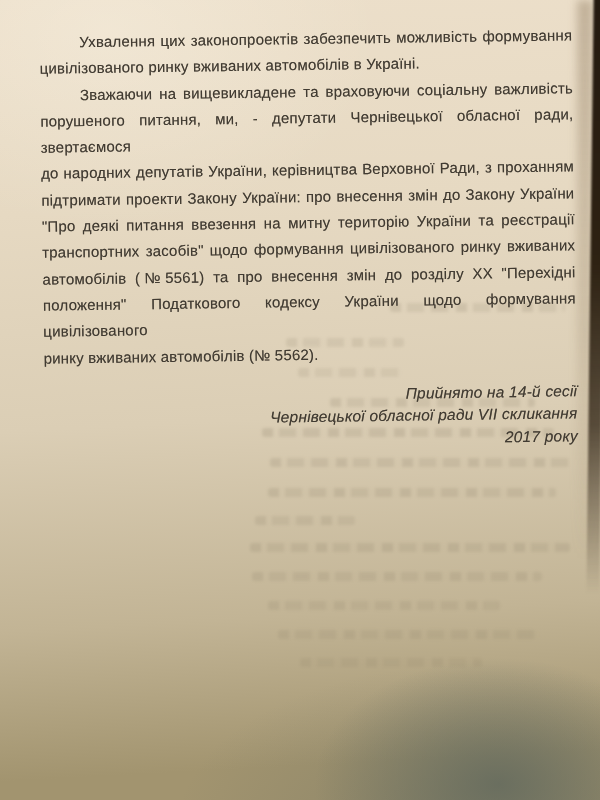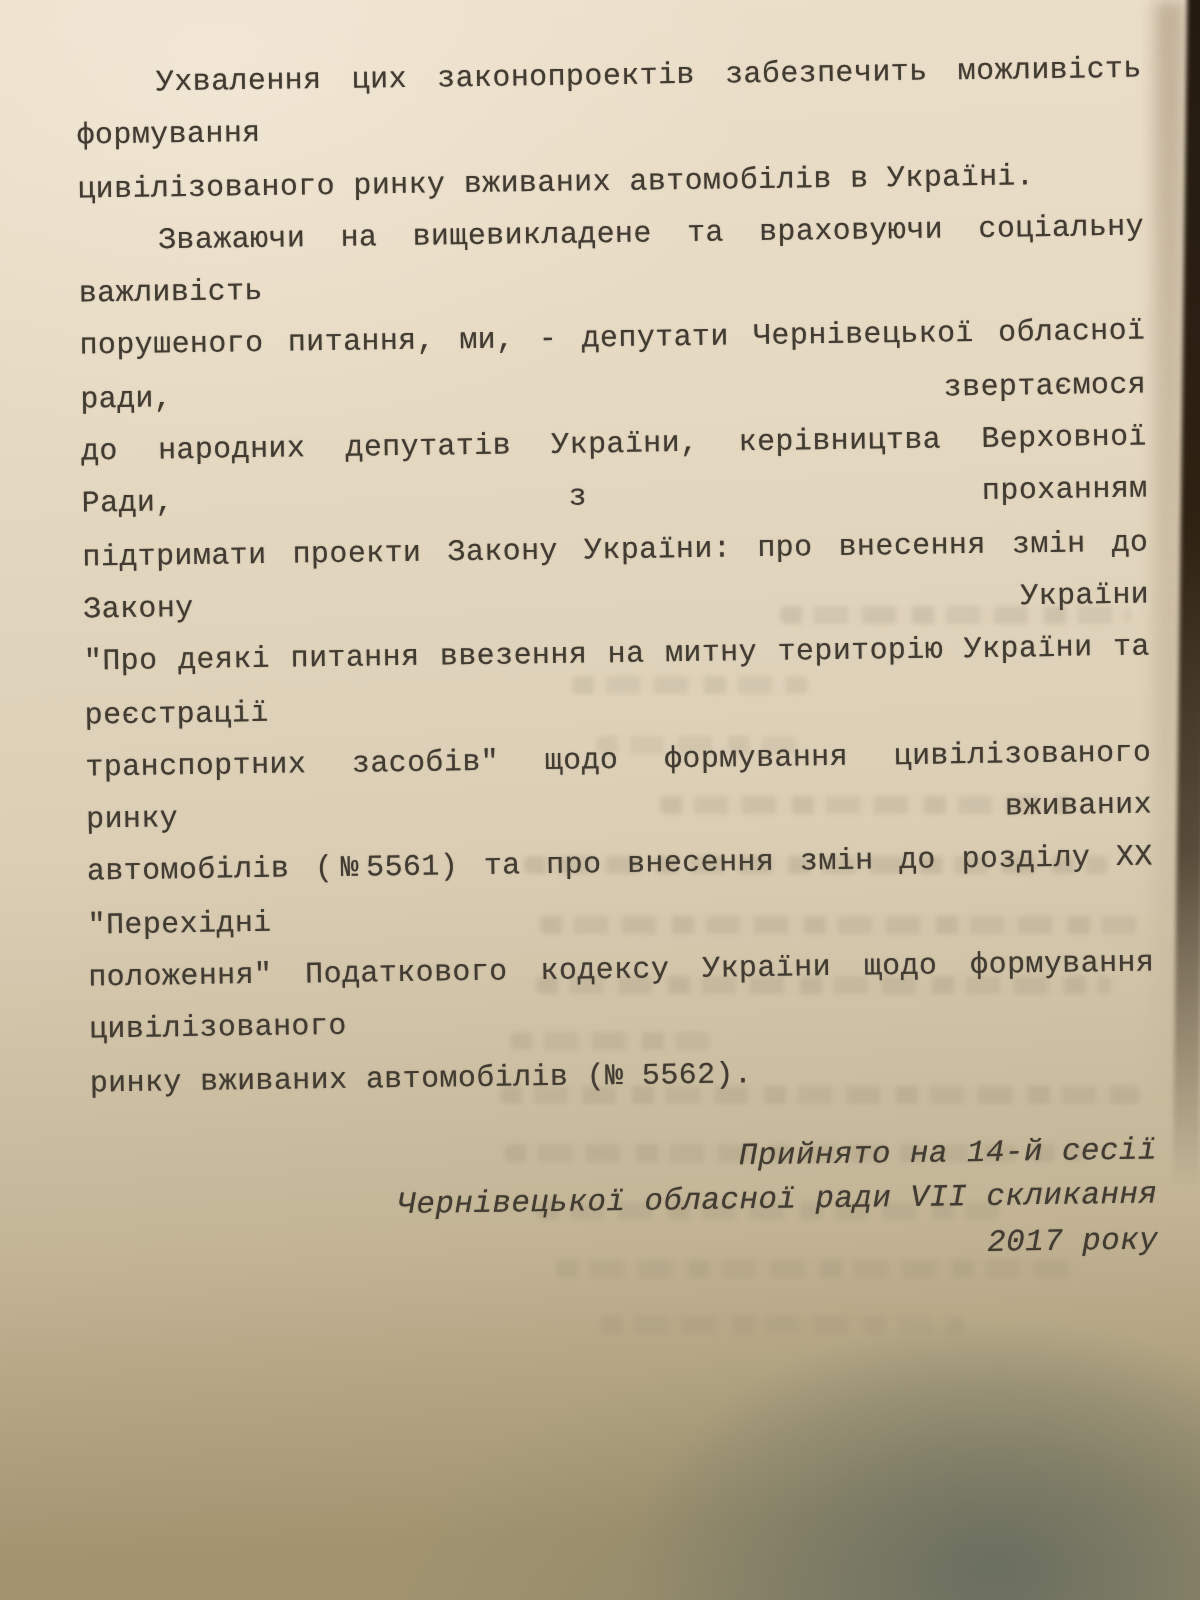--- a/index.html
+++ b/index.html
@@ -7,21 +7,21 @@
     --paper-lower:#c2b495; --paper-bottom:#a2946f; --shadow-gray:#767d6e;
     --edge-dark:#241a10; --ink:#413b32; --ghost:#8a7e6a;
   }
   html,body{margin:0;padding:0;}
   body{width:600px;height:800px;overflow:hidden;background:#b0a383;}
   .photo{
     position:relative;width:600px;height:800px;overflow:hidden;
     background:linear-gradient(177deg,
       var(--paper-top) 0%, var(--paper-upper) 26%, var(--paper-mid) 52%,
       var(--paper-lower) 76%, var(--paper-bottom) 94%, var(--paper-bottom) 100%);
-    font-family:Liberation Mono, monospace;
+    font-family:Liberation Sans, sans-serif;
   }
   
   .photo::before{
     content:"";position:absolute;inset:0;pointer-events:none;
     background:radial-gradient(ellipse 420px 300px at 18% 4%,rgba(255,250,238,.30),rgba(255,250,238,0) 65%);
   }
   
   .photo::after{
     content:"";position:absolute;inset:0;pointer-events:none;
     background:

